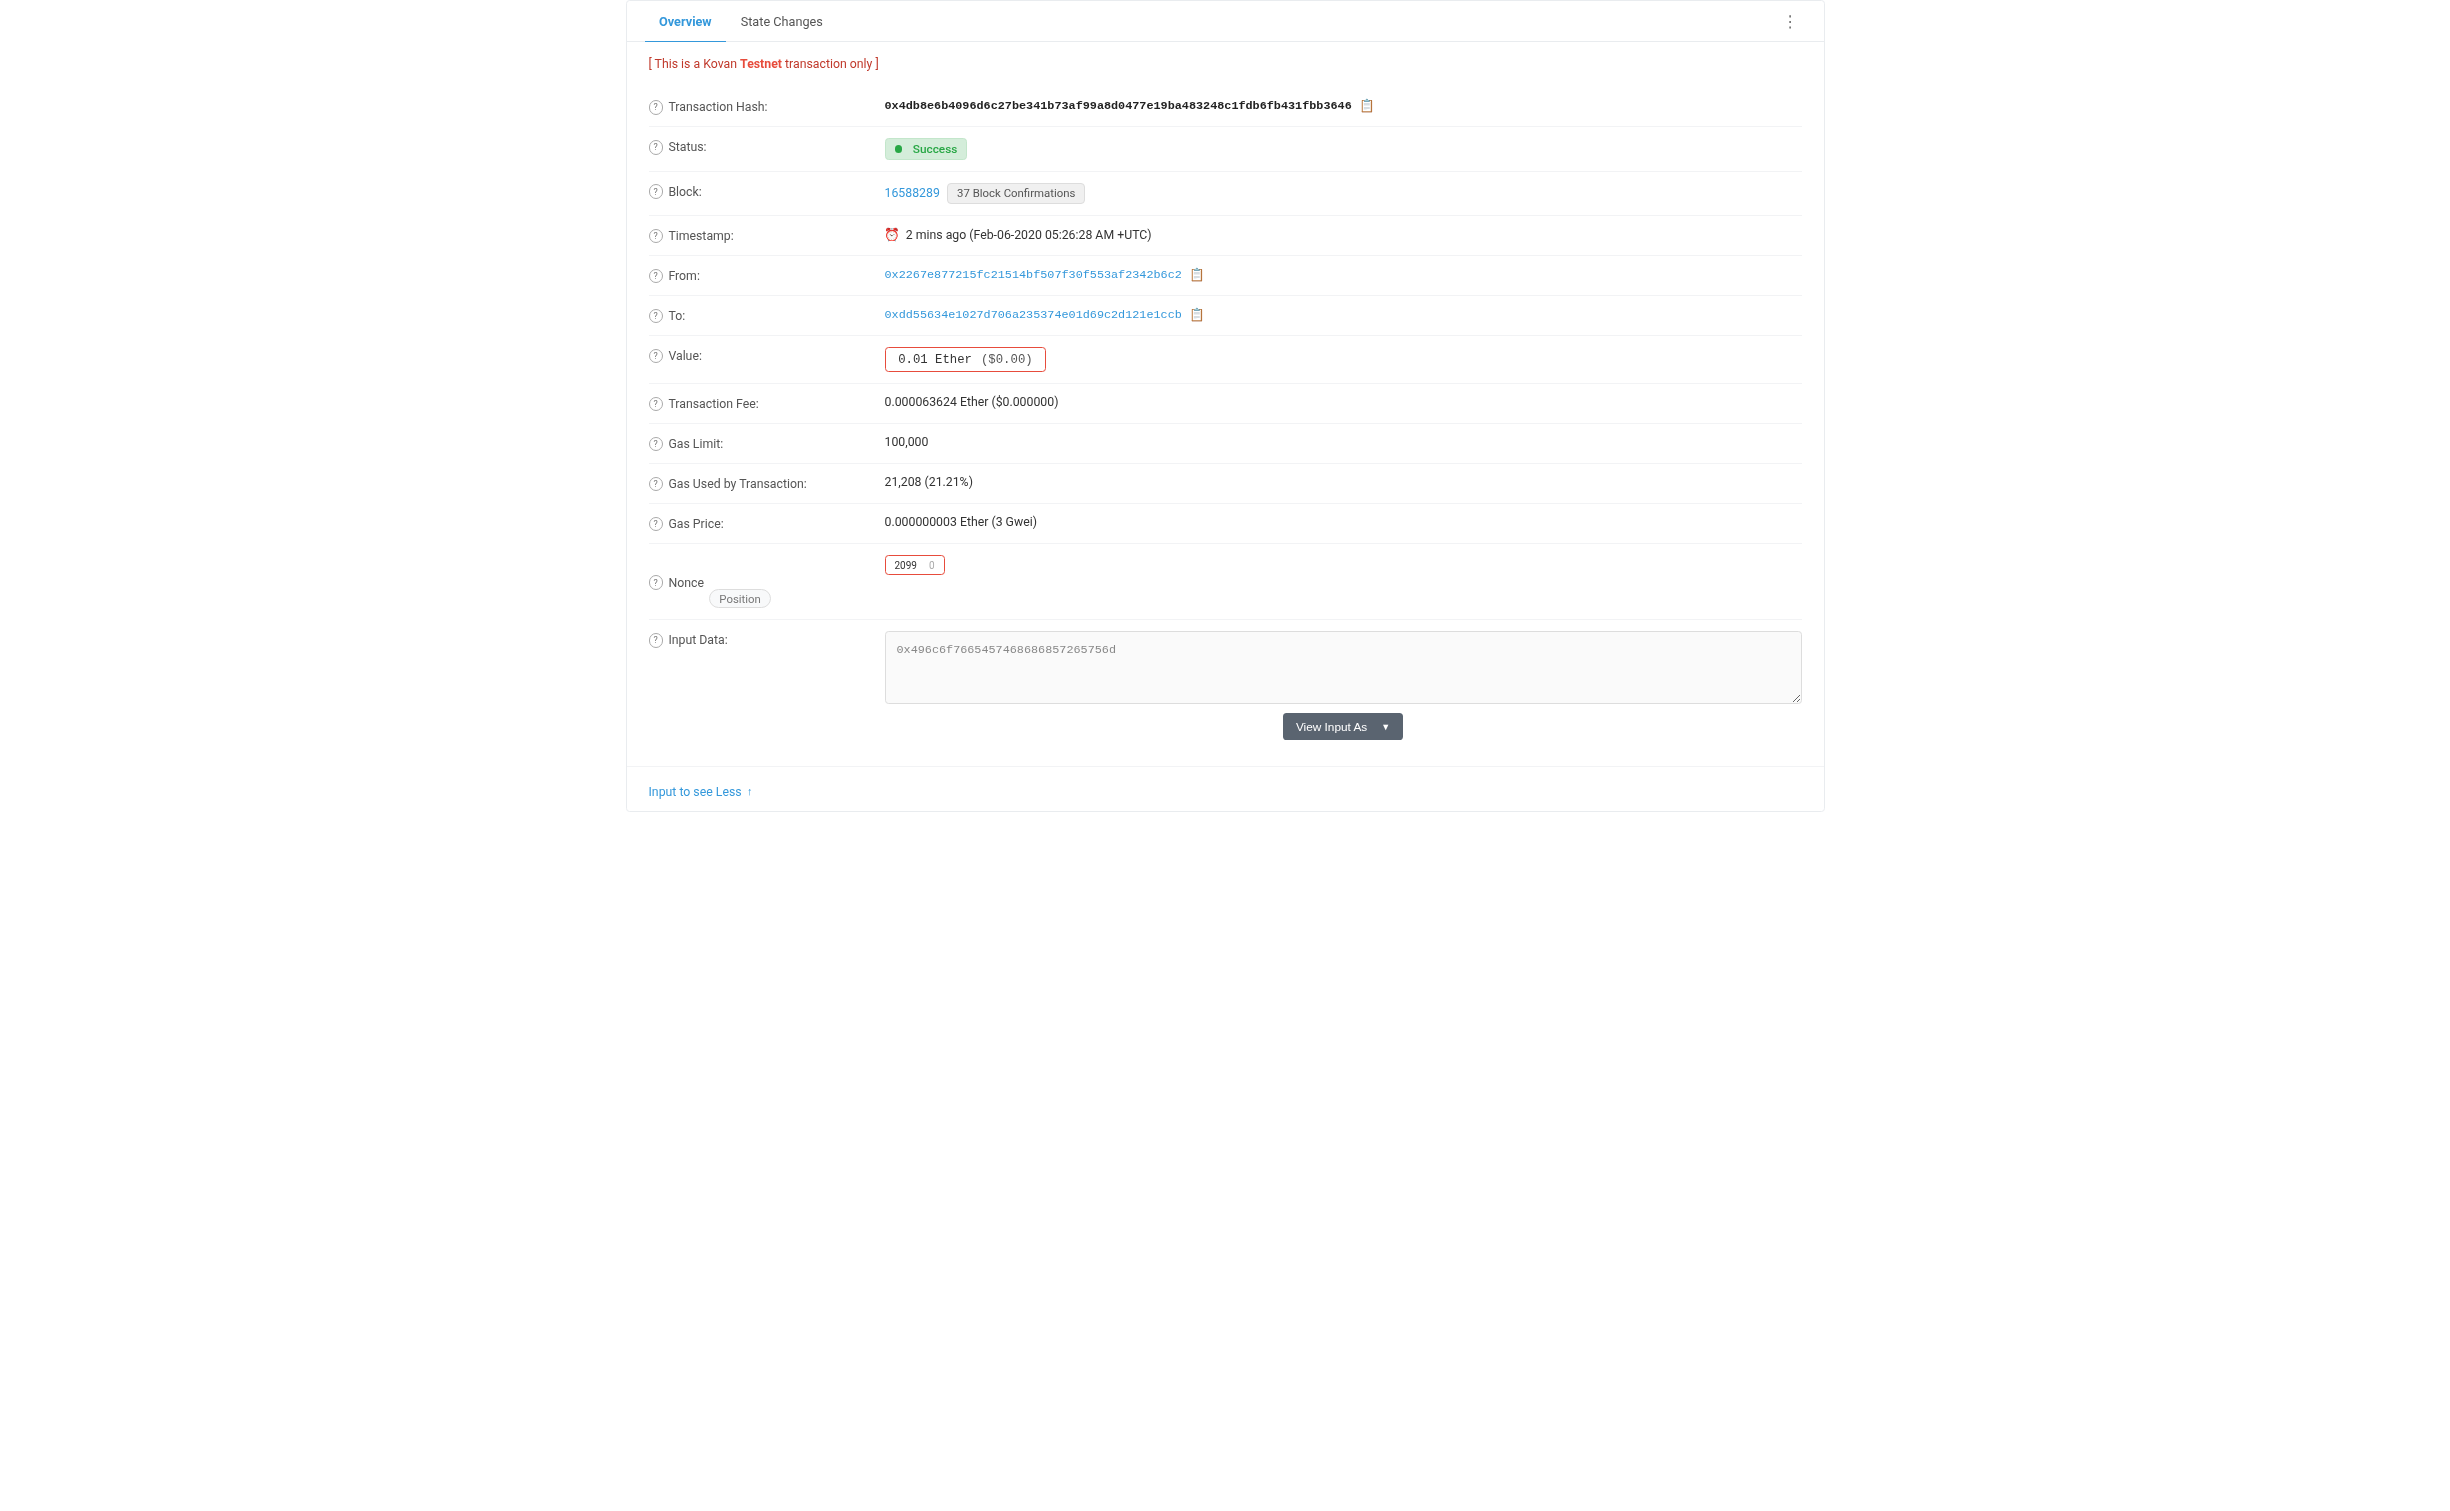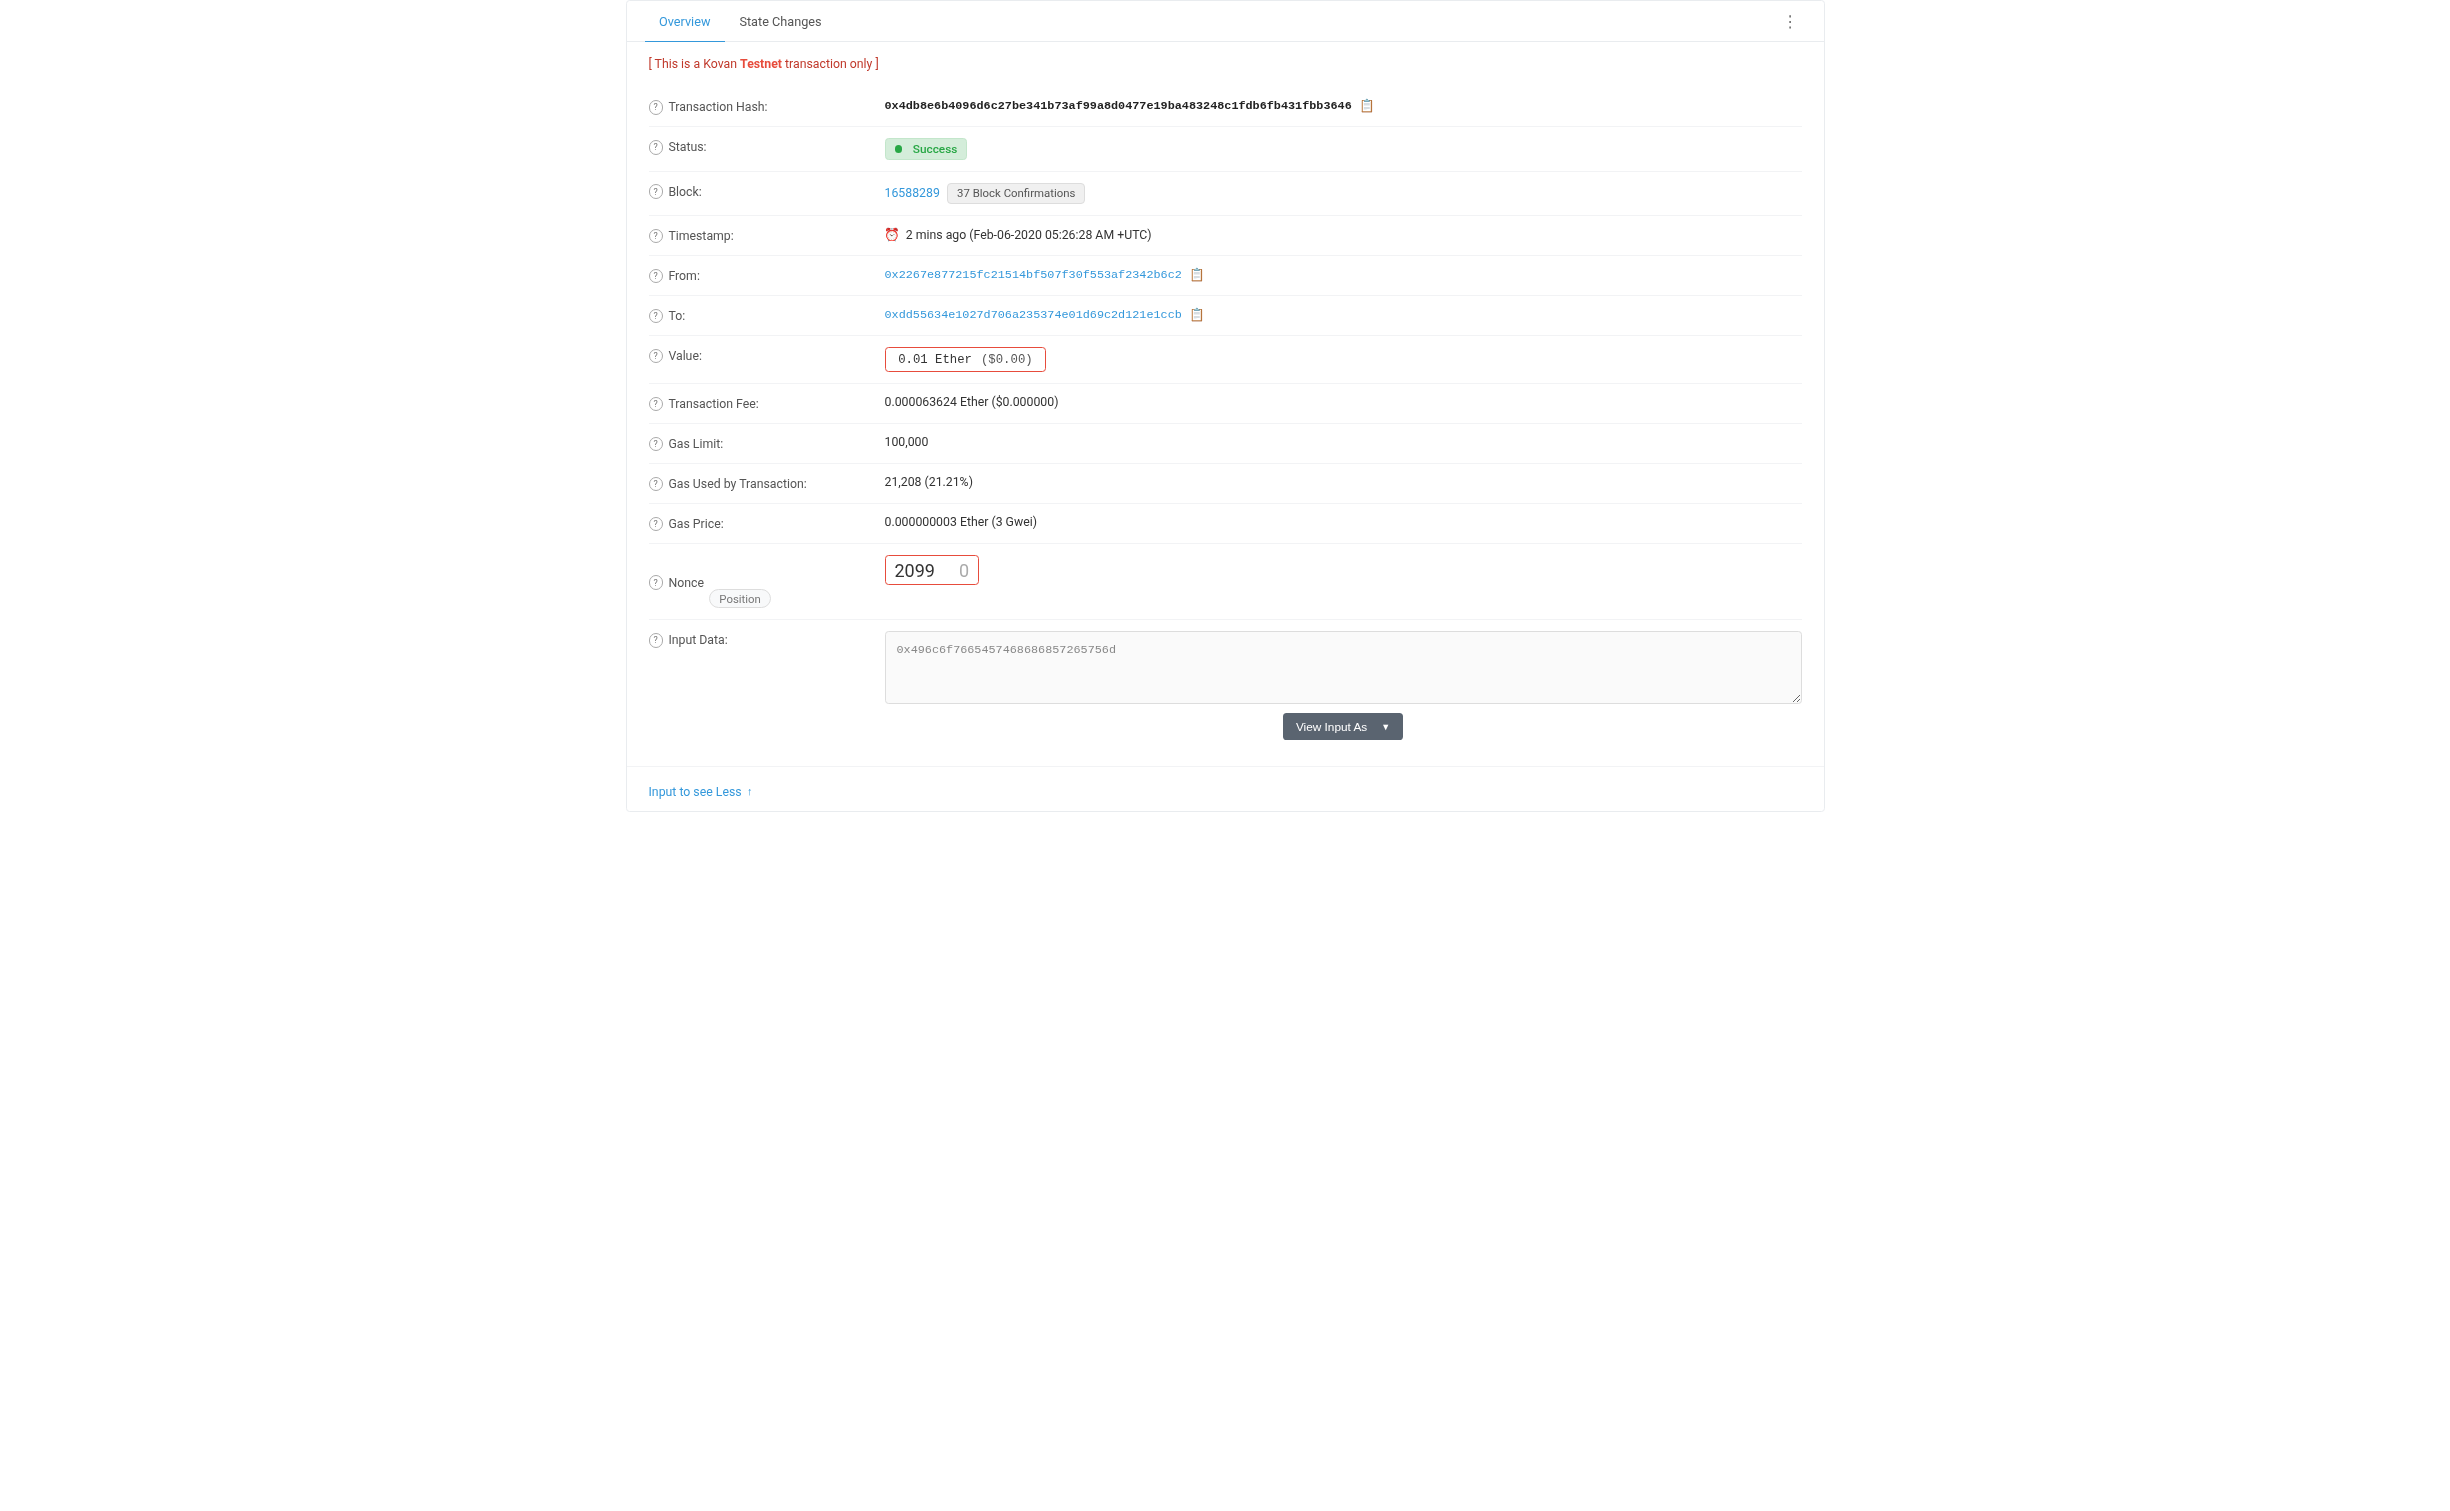--- a/index.html
+++ b/index.html
@@ -27,21 +27,21 @@
       padding: 12.7px 14.5px;
       cursor: pointer;
       font-size: 12.7px;
       color: #555;
       border-bottom: 1.8px solid transparent;
       margin-bottom: -0.9px;
     }
     .tab.active {
       color: #3498db;
       border-bottom: 1.8px solid #3498db;
-      font-weight: 400;
+      font-weight: 700;
     }
     .more-btn {
       margin-left: auto;
       background: none;
       border: none;
       cursor: pointer;
       font-size: 16.3px;
       color: #777;
       padding: 3.6px 7.3px;
     }
@@ -164,22 +164,22 @@
     }
     .value-usd {
       color: #555;
     }
     .nonce-box {
       border: 1.4px solid #e74c3c;
       border-radius: 3.6px;
       padding: 3.6px 9px;
       display: inline-flex;
       align-items: center;
-      gap: 24px;
-      font-size: 18px;
+      gap: 12px;
+      font-size: 10px;
     }
     .nonce-position {
       color: #777;
       font-size: 11.4px;
       border: 0.9px solid #ddd;
       background: #f8f9fa;
       border-radius: 11px;
       padding: 1.8px 9px;
       margin-top: 32px;
     }

